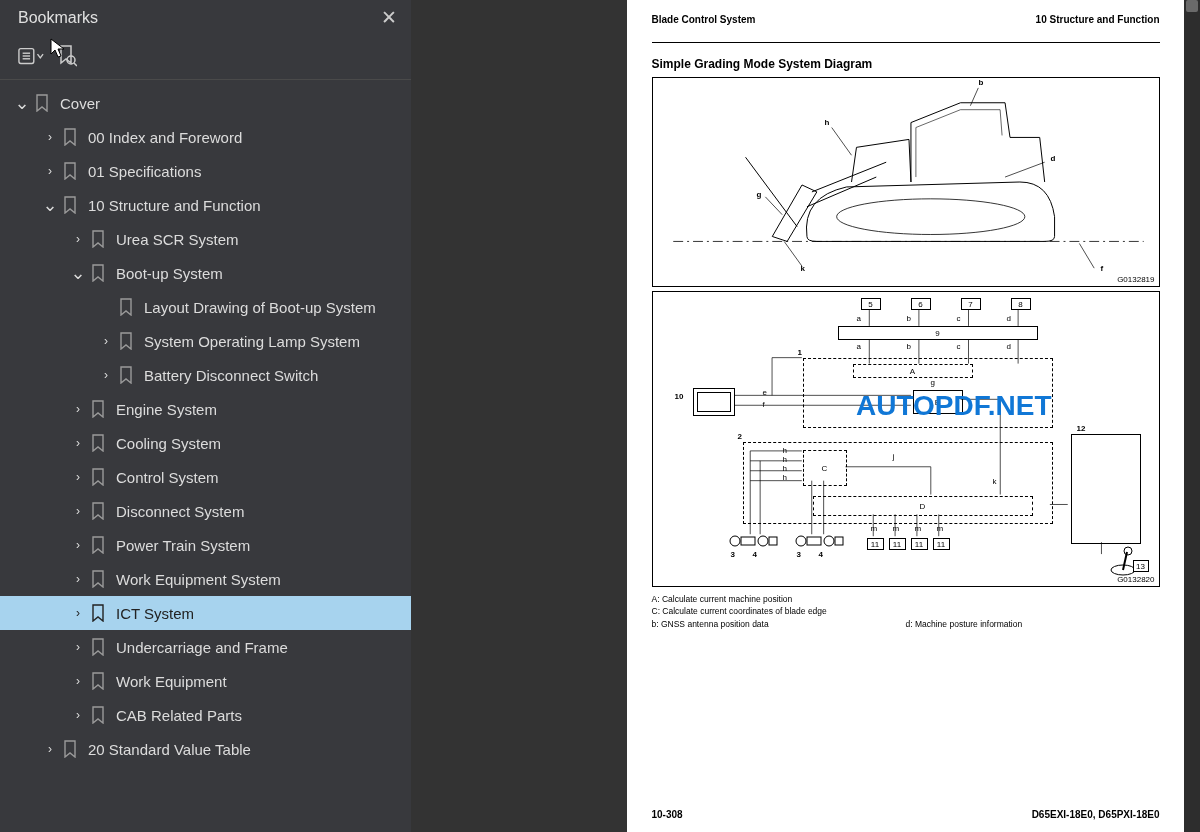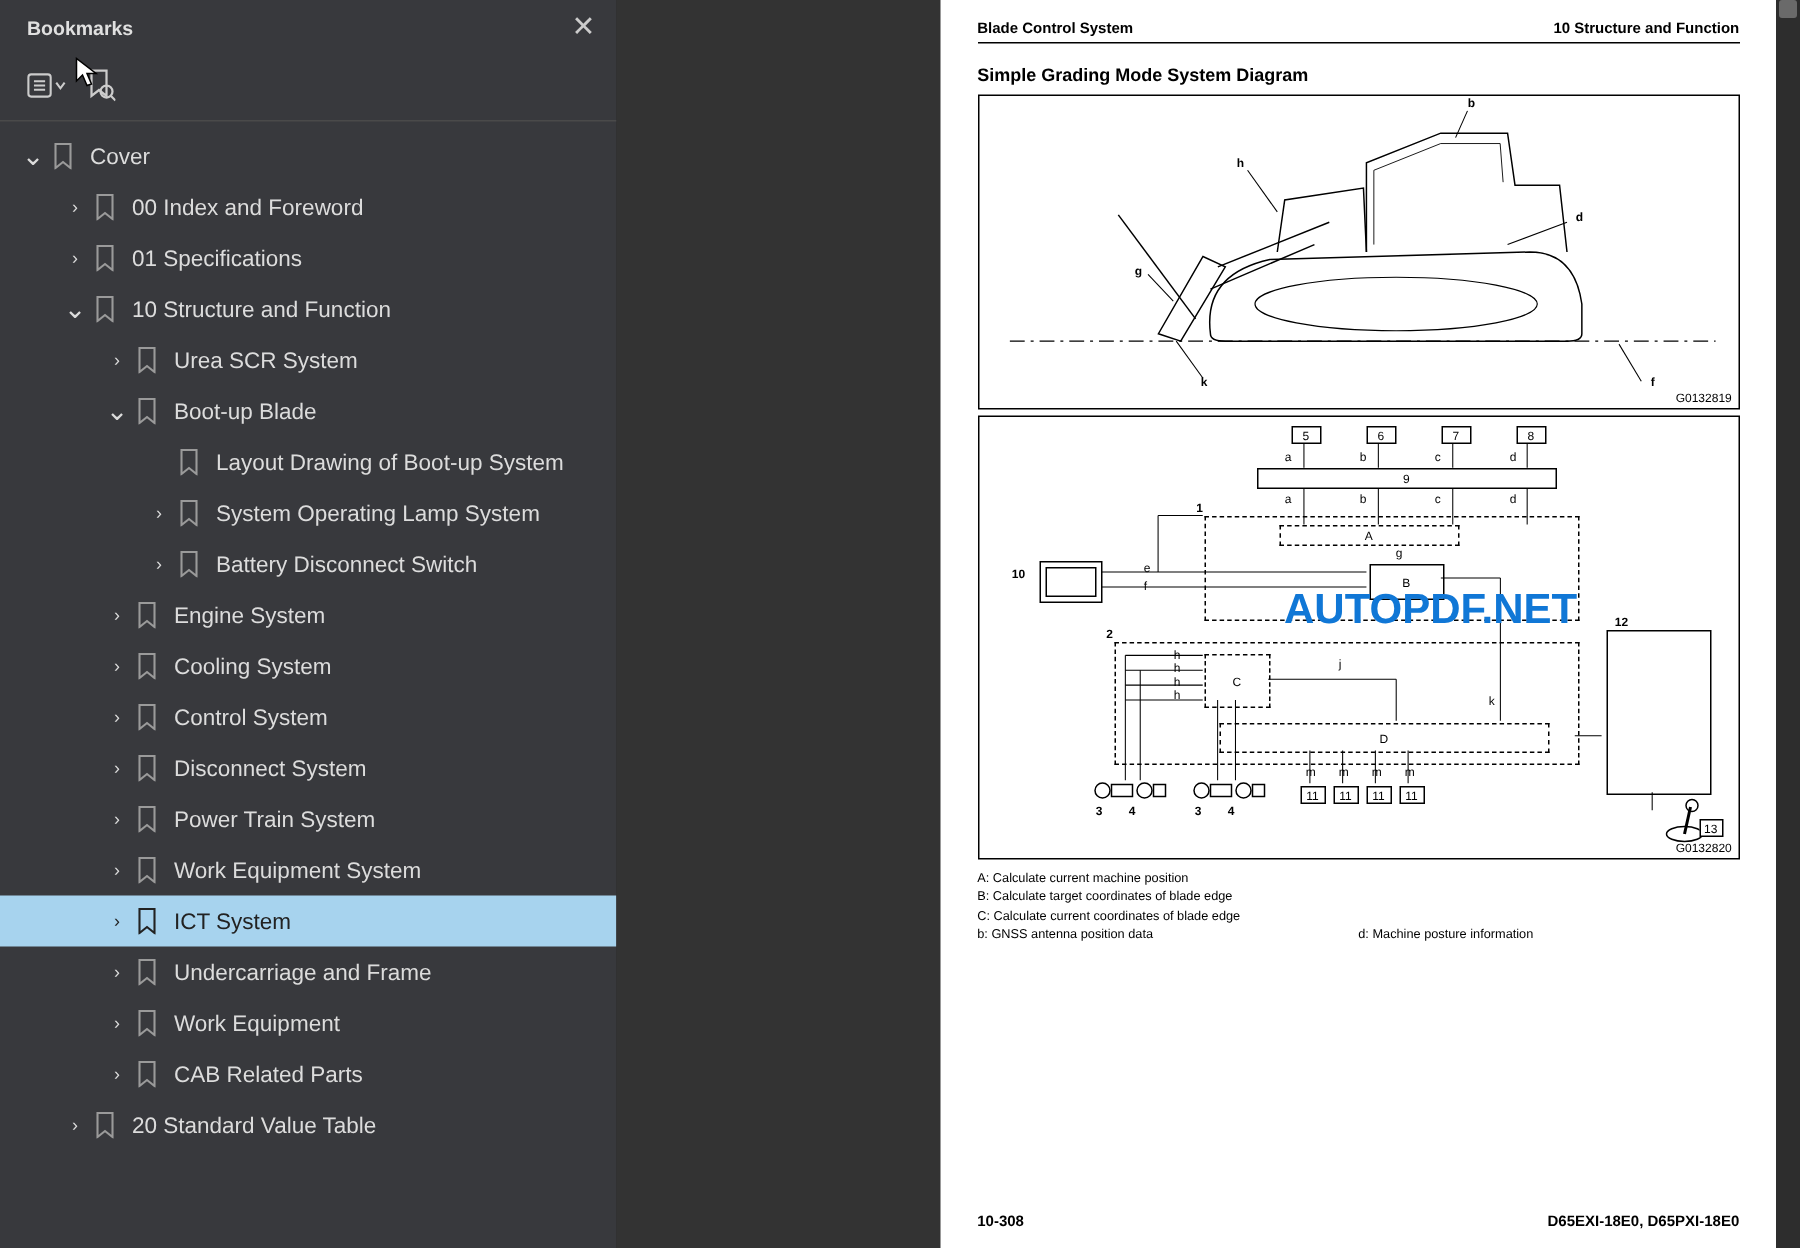--- a/index.html
+++ b/index.html
@@ -18,21 +18,21 @@
     flex-direction: column;
     position: relative;
   }
   .sidebar-header {
     display: flex;
     justify-content: space-between;
     align-items: center;
     padding: 6px 14px 2px 18px;
     color: #e0e0e0;
   }
-  .sidebar-title { font-size: 13px; font-weight: 700; }
+  .sidebar-title { font-size: 16px; font-weight: 400; }
   .close-btn { font-size: 19px; color: #ccc; cursor: pointer; }
   .sidebar-toolbar {
     display: flex;
     align-items: center;
     gap: 10px;
     padding: 14px 18px 12px;
     border-bottom: 1px solid #4a4a4a;
   }
   .toolbar-icon {
     width: 26px; height: 22px;
@@ -99,21 +99,21 @@
     font-family: Arial, sans-serif;
     color: #000;
     position: relative;
     display: flex;
     flex-direction: column;
   }
   .page-header {
     display: flex; justify-content: space-between;
     font-size: 10px; font-weight: bold;
     border-bottom: 1px solid #000;
-    padding-bottom: 3px;
+    padding-bottom: 17px;
     margin-bottom: 14px;
   }
   .section-title { font-size: 12px; font-weight: bold; margin-bottom: 6px; }
   .diagram {
     border: 1.5px solid #000;
     flex: 0 0 210px;
     position: relative;
   }
   .diagram2 {
     border: 1.5px solid #000;
@@ -237,21 +237,21 @@
         </span>
         <span>Urea SCR System</span>
       </div>
       <div class="bm-item" style="padding-left: 68px;">
         <span class="expand" style="font-size: 18px; line-height: 10px;">⌄</span>
         <span class="bm-icon" style="color: rgb(154, 154, 154);">
           <svg width="16" height="18" viewBox="0 0 16 18">
             <path d="M3 1 L13 1 L13 17 L8 13 L3 17 Z" fill="none" stroke="currentColor" stroke-width="1.4"></path>
           </svg>
         </span>
-        <span>Boot-up Blade</span>
+        <span>Boot-up System</span>
       </div>
       <div class="bm-item" style="padding-left: 96px;">
         <span class="expand"></span>
         <span class="bm-icon" style="color: rgb(154, 154, 154);">
           <svg width="16" height="18" viewBox="0 0 16 18">
             <path d="M3 1 L13 1 L13 17 L8 13 L3 17 Z" fill="none" stroke="currentColor" stroke-width="1.4"></path>
           </svg>
         </span>
         <span>Layout Drawing of Boot-up System</span>
       </div>
@@ -535,21 +535,20 @@
           <line x1="452" y1="252" x2="452" y2="264"></line>
         </g>
       </svg>
       <span class="fig-id">G0132820</span>
     </div>
 
     <div class="legend">
       <div class="row">
         <div class="col">A: Calculate current machine position</div>
       </div>
-      <div>B: Calculate target coordinates of blade edge</div>
       <div>C: Calculate current coordinates of blade edge</div>
       <div class="row">
         <div class="col">b: GNSS antenna position data</div>
         <div class="col">d: Machine posture information</div>
       </div>
     </div>
 
     <div class="page-footer">
       <span>10-308</span>
       <span>D65EXI-18E0, D65PXI-18E0</span>

